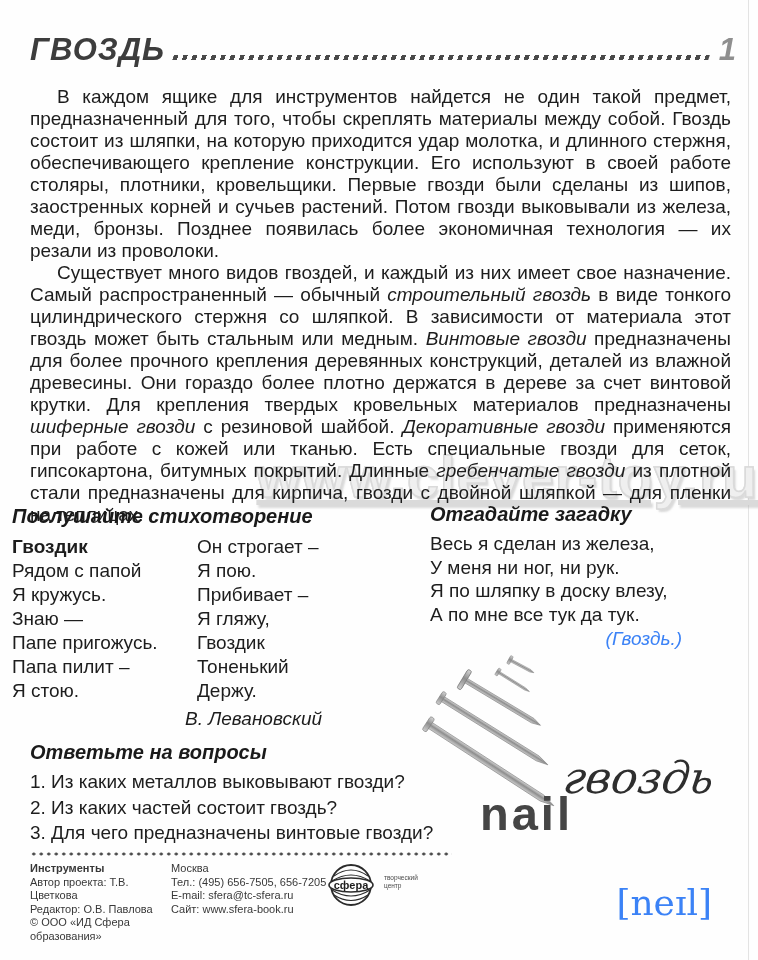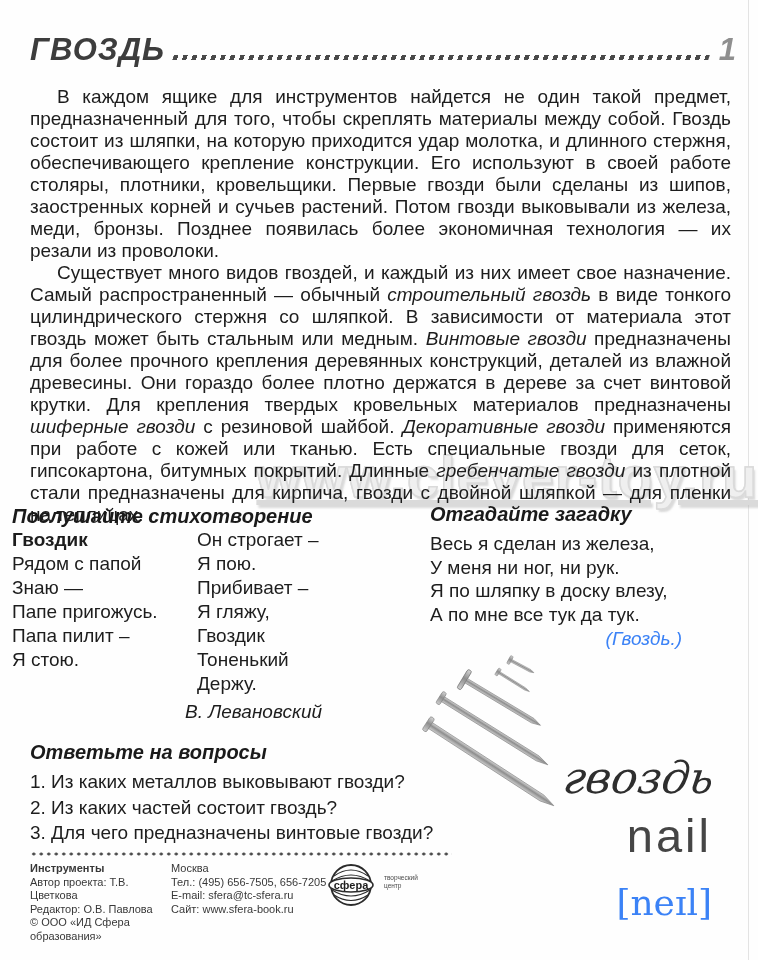--- a/index.html
+++ b/index.html
@@ -22,38 +22,38 @@
   .para em{font-style:italic;}
   
   .watermark{position:absolute;top:444px;left:0;width:758px;text-align:right;z-index:1;
     font-size:57px;font-weight:800;letter-spacing:1px;color:#efefef;
     -webkit-text-stroke:1.5px #dadada;
     text-shadow:2px 3px 2px rgba(175,175,175,0.45);
     white-space:nowrap;user-select:none;text-decoration:underline;}
   
   .sec-header{font-size:20px;font-weight:bold;font-style:italic;color:#1a1a1a;}
   .poem-sec{position:absolute;top:505px;left:12px;width:390px;z-index:2;}
-  .poem-grid{display:grid;grid-template-columns:185px auto;margin-top:0;
+  .poem-grid{display:grid;grid-template-columns:185px auto;margin-top:7px;
     font-size:19px;line-height:24px;color:#1d1d1d;}
   .poem-title{font-weight:bold;}
   .poem-author{font-style:italic;margin-top:4px;margin-left:-12px;}
   .riddle-sec{position:absolute;top:503px;left:430px;width:300px;z-index:2;}
   .riddle-lines{margin-top:6px;font-size:19px;line-height:23.5px;color:#1d1d1d;}
   .riddle-answer{font-style:italic;text-align:right;padding-right:48px;margin-top:2px;
     font-size:19px;color:#3b82f6;}
   .questions-sec{position:absolute;top:741px;left:30px;width:460px;z-index:2;}
   .question-lines{margin-top:5px;font-size:19px;line-height:25.5px;color:#1d1d1d;}
   
   .nails{position:absolute;top:648px;left:410px;z-index:2;}
   
   .vocab-script{position:absolute;top:752px;left:480px;right:44px;text-align:right;z-index:2;
     font-family:"DejaVu Serif",serif;font-style:italic;font-size:44px;color:#2e2e2e;
     transform:skewX(-8deg);}
-  .vocab-english{position:absolute;top:808px;left:480px;right:46px;text-align:right;z-index:2;
-    font-size:47px;font-weight:400;letter-spacing:3px;color:#454545;}
+  .vocab-english{position:absolute;top:786px;left:480px;right:46px;z-index:2;
+    font-size:47px;font-weight:700;letter-spacing:3px;color:#454545;}
   .vocab-transcription{position:absolute;top:882px;left:480px;right:46px;text-align:right;z-index:2;
     font-family:"DejaVu Serif",serif;font-size:36px;color:#3b82f6;}
   
   .footer{position:absolute;top:852px;left:30px;width:425px;z-index:2;color:#383838;}
   .footer-dots{height:4px;width:422px;
     background-image:radial-gradient(circle,#4a4a4a 1.4px,transparent 1.7px);
     background-size:7.5px 4px;background-repeat:repeat-x;}
   .footer-cols{display:flex;margin-top:6px;}
   .fcol1{width:141px;flex:none;font-size:11px;line-height:13.5px;}
   .fcol2{flex:1;font-size:11px;line-height:13.5px;}
@@ -83,20 +83,21 @@
       <div class="para"><span>Существует много видов гвоздей, и каждый из них имеет свое назначение. Самый распространенный — обычный </span><em>строительный гвоздь</em><span> в виде тонкого цилиндрического стержня со шляпкой. В зависимости от материала этот гвоздь может быть стальным или медным. </span><em>Винтовые гвозди</em><span> предназначены для более прочного крепления деревянных конструкций, деталей из влажной древесины. Они гораздо более плотно держатся в дереве за счет винтовой крутки. Для крепления твердых кровельных материалов предназначены </span><em>шиферные гвозди</em><span> с резиновой шайбой. </span><em>Декоративные гвозди</em><span> применяются при работе с кожей или тканью. Есть специальные гвозди для сеток, гипсокартона, битумных покрытий. Длинные </span><em>гребенчатые гвозди</em><span> из плотной стали предназначены для кирпича, гвозди с двойной шляпкой — для пленки на теплицах.</span></div>
     </div>
 
   <div class="poem-sec">
     <div class="sec-header">Послушайте стихотворение</div>
     <div class="poem-grid">
       <div>
         <div class="poem-title">Гвоздик</div>
         <div>
             <div>Рядом с папой</div>
+            <div>Я кружусь.</div>
             <div>Знаю —</div>
             <div>Папе пригожусь.</div>
             <div>Папа пилит –</div>
             <div>Я стою.</div>
           </div>
       </div>
       <div>
         <div>
             <div>Он строгает –</div>
             <div>Я пою.</div>

